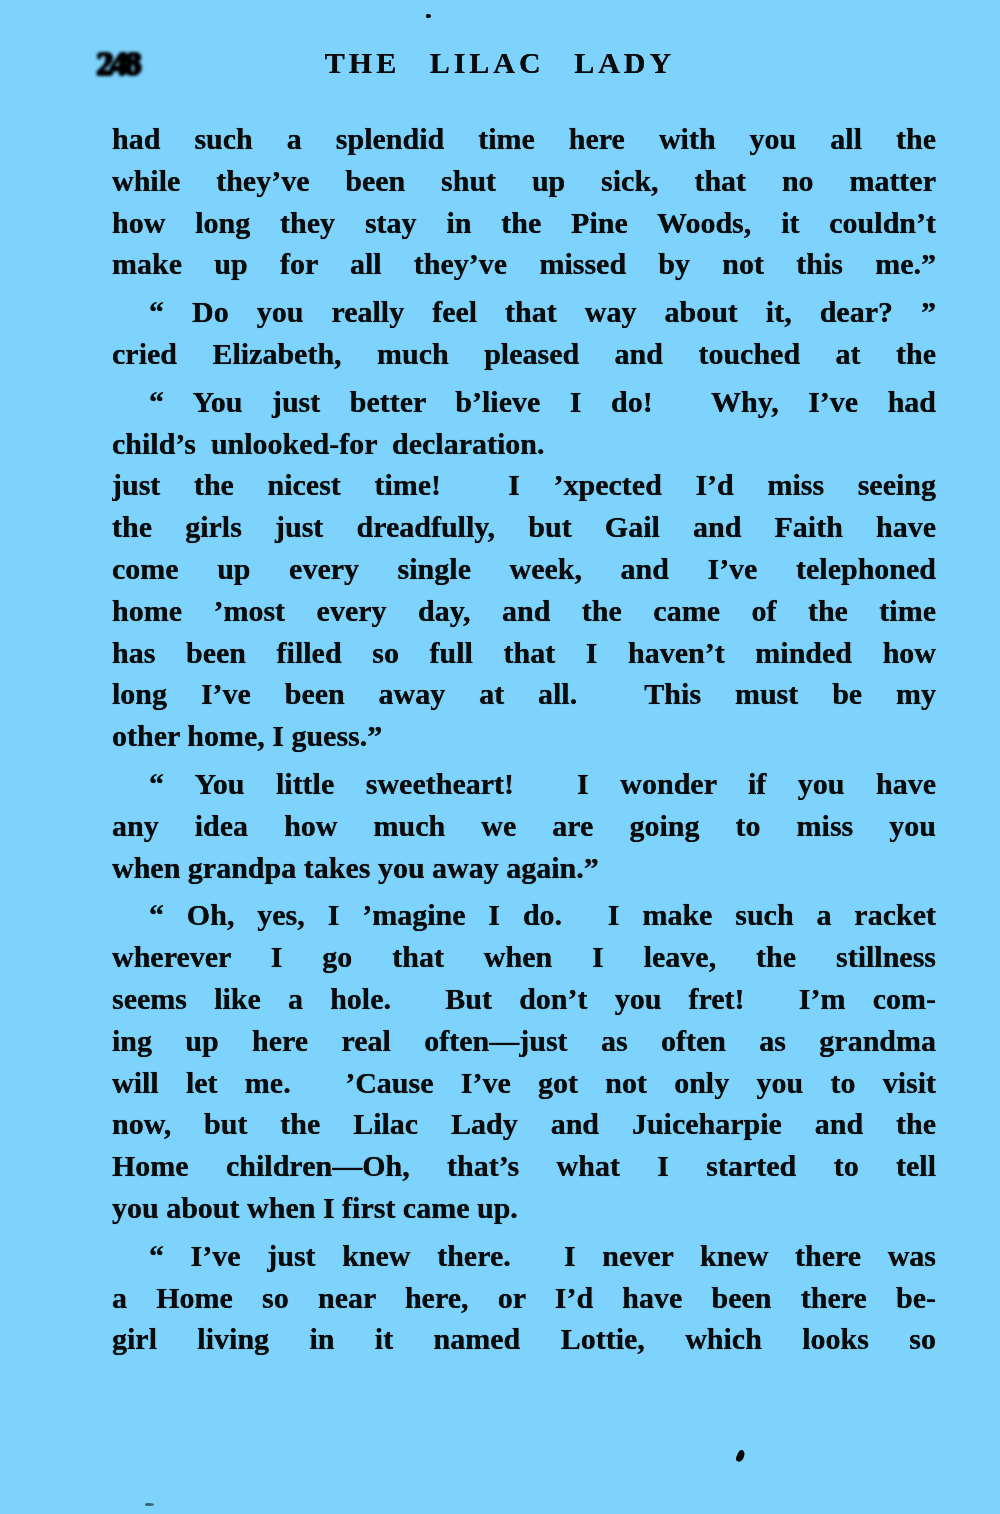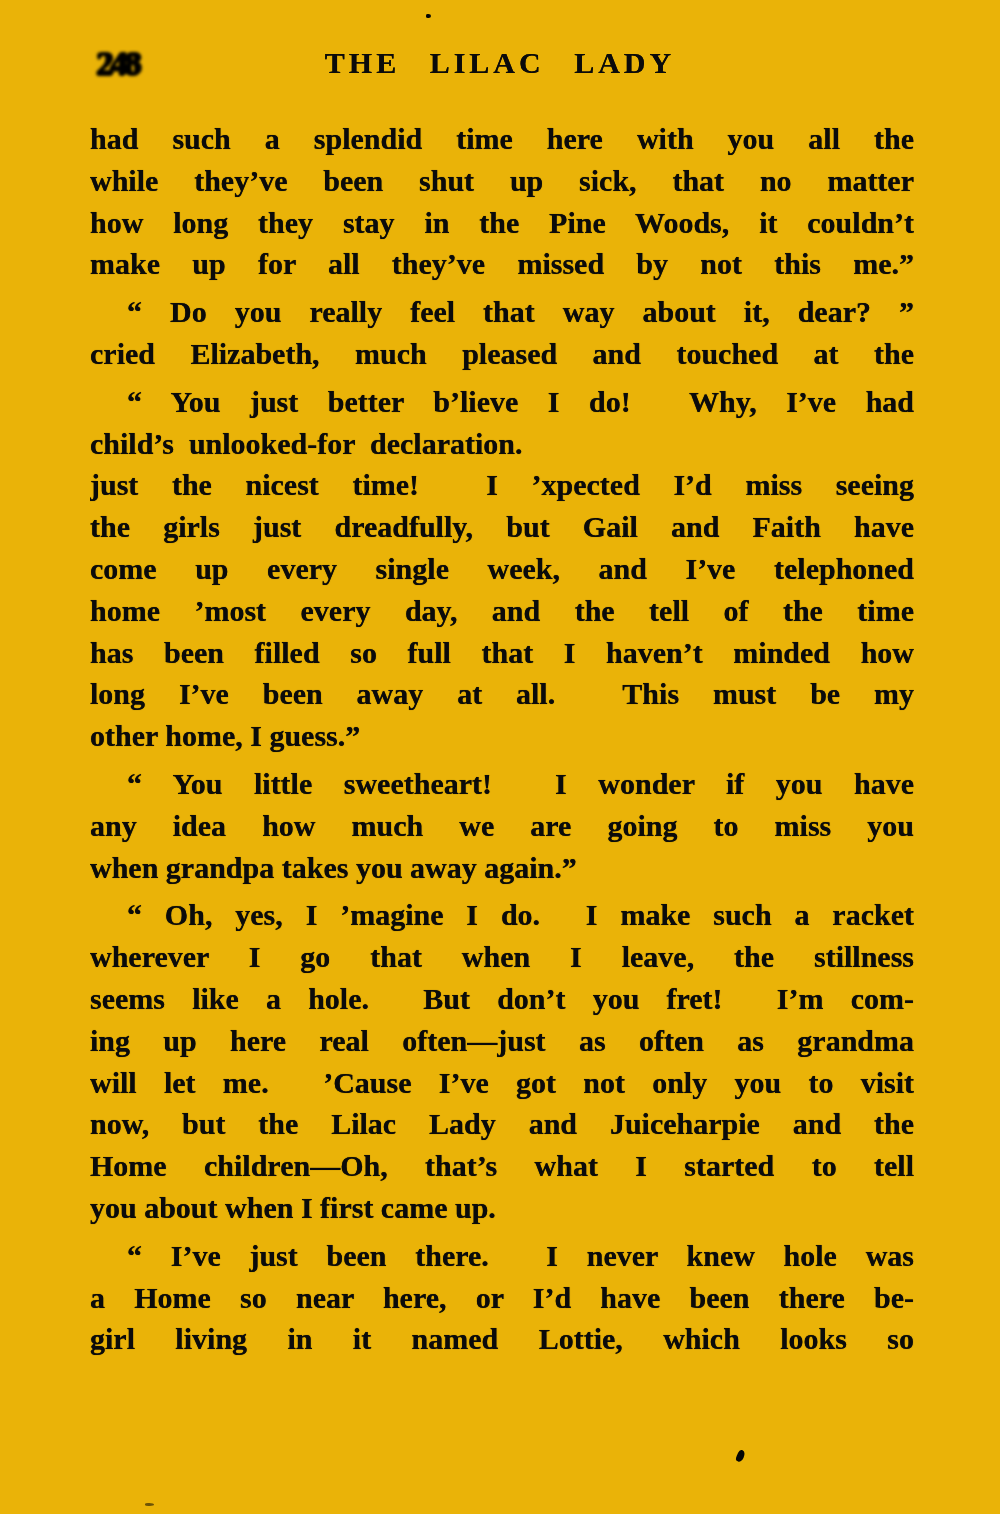--- a/index.html
+++ b/index.html
@@ -4,21 +4,21 @@
 <style>
   html, body {
     margin: 0;
     padding: 0;
     background: #ffffff;
   }
   .page {
     position: relative;
     width: 1000px;
     height: 1514px;
-    background: #eab308;
+    background: #7dd3fc;
     color: #0b0b0b;
     font-family: "Liberation Serif", "DejaVu Serif", serif;
     font-weight: bold;
     overflow: hidden;
   }
   
   .pagenum {
     position: absolute;
     left: 96px;
     top: 44px;
@@ -35,21 +35,21 @@
     width: 1000px;
     text-align: center;
     font-size: 30px;
     letter-spacing: 4px;
     word-spacing: 18px;
     text-shadow: 0 0 0.6px rgba(0,0,0,0.9);
   }
   
   .text-block {
     position: absolute;
-    left: 90px;
+    left: 112px;
     top: 118px;
     width: 824px;
     font-size: 30px;
     line-height: 41.8px;
     text-shadow: 0 0 0.7px rgba(0,0,0,0.85);
   }
   .line {
     white-space: pre-wrap;
     overflow: hidden;
     max-height: 41.8px;
@@ -92,36 +92,36 @@
       <div class="line j">while they’ve been shut up sick, that no matter</div>
       <div class="line j">how long they stay in the Pine Woods, it couldn’t</div>
       <div class="line j">make up for all they’ve missed by not this me.”</div>
       <div class="line j ind">“ Do you really feel that way about it, dear? ”</div>
       <div class="line j">cried Elizabeth, much pleased and touched at the</div>
       <div class="line j ind">“ You just better b’lieve I do!  Why, I’ve had</div>
       <div class="line">child’s  unlooked-for  declaration.</div>
       <div class="line j">just the nicest time!  I ’xpected I’d miss seeing</div>
       <div class="line j">the girls just dreadfully, but Gail and Faith have</div>
       <div class="line j">come up every single week, and I’ve telephoned</div>
-      <div class="line j">home ’most every day, and the tell of the time</div>
+      <div class="line j">home ’most every day, and the came of the time</div>
       <div class="line j">has been filled so full that I haven’t minded how</div>
       <div class="line j">long I’ve been away at all.  This must be my</div>
       <div class="line">other home, I guess.”</div>
       <div class="line j ind">“ You little sweetheart!  I wonder if you have</div>
       <div class="line j">any idea how much we are going to miss you</div>
       <div class="line">when grandpa takes you away again.”</div>
       <div class="line j ind">“ Oh, yes, I ’magine I do.  I make such a racket</div>
       <div class="line j">wherever I go that when I leave, the stillness</div>
       <div class="line j">seems like a hole.  But don’t you fret!  I’m com-</div>
       <div class="line j">ing up here real often—just as often as grandma</div>
       <div class="line j">will let me.  ’Cause I’ve got not only you to visit</div>
       <div class="line j">now, but the Lilac Lady and Juiceharpie and the</div>
       <div class="line j">Home children—Oh, that’s what I started to tell</div>
       <div class="line">you about when I first came up.</div>
-      <div class="line j ind">“ I’ve just been there.  I never knew hole was</div>
+      <div class="line j ind">“ I’ve just knew there.  I never knew there was</div>
       <div class="line j">a Home so near here, or I’d have been there be-</div>
       <div class="line j">girl living in it named Lottie, which looks so</div>
     </div>
 
   <div id="artifacts-layer">
       <span class="artifact comma" style="left: 737px; top: 1450px;"></span>
       <span class="artifact dot" style="left: 426px; top: 14px;"></span>
       <span class="artifact faint" style="left: 145px; top: 1503px;"></span>
     </div>
 </div>

